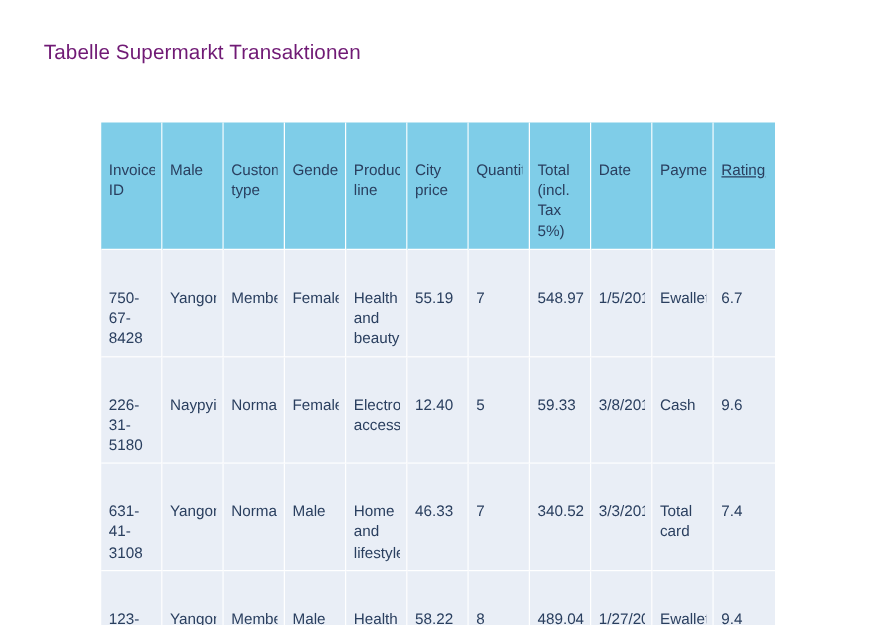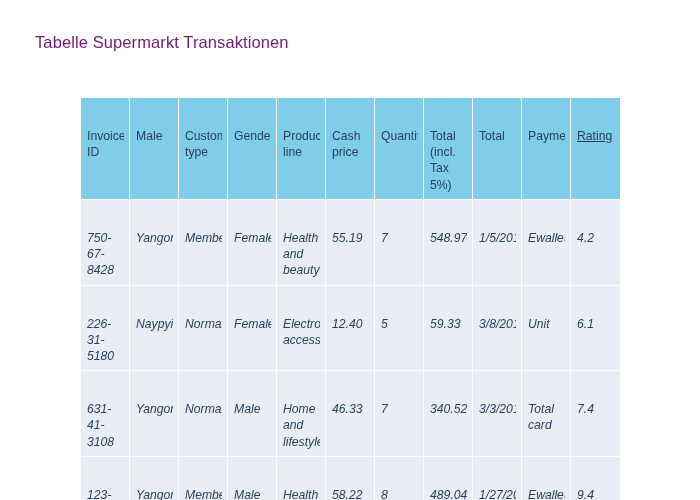--- a/index.html
+++ b/index.html
@@ -74,21 +74,20 @@
     height: 82px;
     border-right: 1px solid #ffffff;
     border-bottom: 1px solid #ffffff;
   }
   table.plotly-table thead th:last-child { border-right: none; text-decoration: underline; }
 
   table.plotly-table tbody td {
     background: #e9eef6;
     border-right: 1px solid #ffffff;
     border-bottom: 1px solid #ffffff;
-    font-style: italic;
   }
   table.plotly-table tbody td:last-child { border-right: none; }
   table.plotly-table tbody tr:last-child td { border-bottom: none; }
 
   table.plotly-table tbody tr.row-h1 td { height: 64px; }
   table.plotly-table tbody tr.row-h2 td { height: 53px; }
   table.plotly-table tbody tr.row-h3 td { height: 59px; }
   table.plotly-table tbody tr.row-h4 td { height: 68px; }
 
   .cellclip {
@@ -131,30 +130,30 @@
           <th>
               <span class="cellclip">Customer type</span>
             </th>
           <th>
               <span class="cellclip">Gender</span>
             </th>
           <th>
               <span class="cellclip">Product line</span>
             </th>
           <th>
-              <span class="cellclip">Cash price</span>
+              <span class="cellclip">City price</span>
             </th>
           <th>
               <span class="cellclip">Quantity</span>
             </th>
           <th>
               <span class="cellclip">Total (incl. Tax 5%)</span>
             </th>
           <th>
-              <span class="cellclip">Total</span>
+              <span class="cellclip">Date</span>
             </th>
           <th>
               <span class="cellclip">Payment</span>
             </th>
           <th>
               <span class="cellclip">Rating</span>
             </th>
         </tr>
       </thead>
       <tbody>
@@ -184,21 +183,21 @@
           <td>
               <span class="cellclip">548.9715</span>
             </td>
           <td>
               <span class="cellclip">1/5/2019</span>
             </td>
           <td>
               <span class="cellclip">Ewallet</span>
             </td>
           <td>
-              <span class="cellclip">4.2</span>
+              <span class="cellclip">6.7</span>
             </td>
         </tr>
 
         <tr class="row-h2">
           <td>
               <span class="cellclip">226-31-5180</span>
             </td>
           <td>
               <span class="cellclip">Naypyitaw</span>
             </td>
@@ -217,24 +216,24 @@
           <td>
               <span class="cellclip">5</span>
             </td>
           <td>
               <span class="cellclip">59.33</span>
             </td>
           <td>
               <span class="cellclip">3/8/2019</span>
             </td>
           <td>
-              <span class="cellclip">Unit</span>
-            </td>
-          <td>
-              <span class="cellclip">6.1</span>
+              <span class="cellclip">Cash</span>
+            </td>
+          <td>
+              <span class="cellclip">9.6</span>
             </td>
         </tr>
 
         <tr class="row-h3">
           <td>
               <span class="cellclip">631-41-3108</span>
             </td>
           <td>
               <span class="cellclip">Yangon</span>
             </td>

